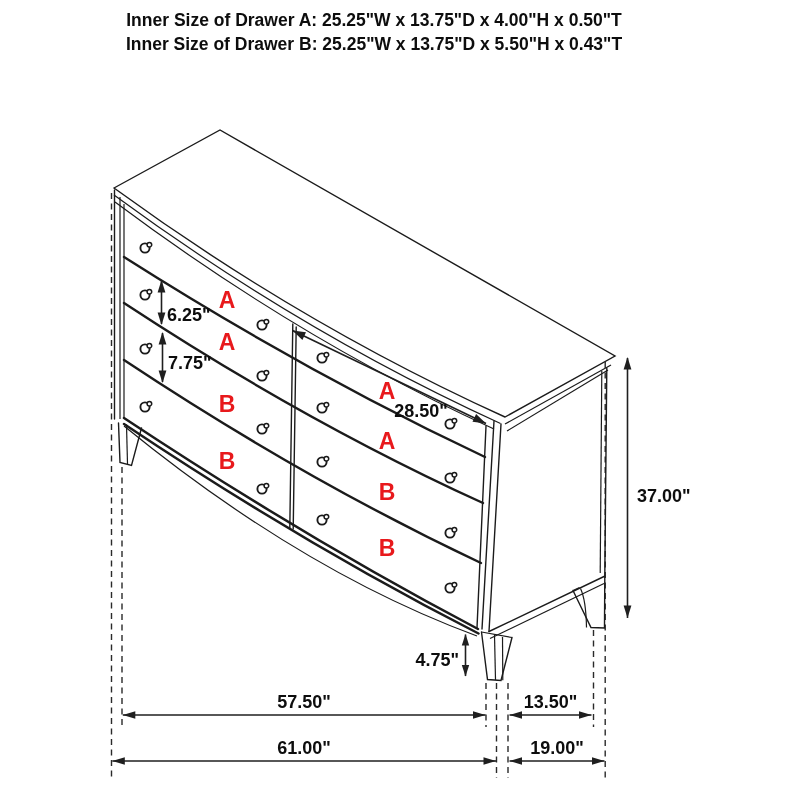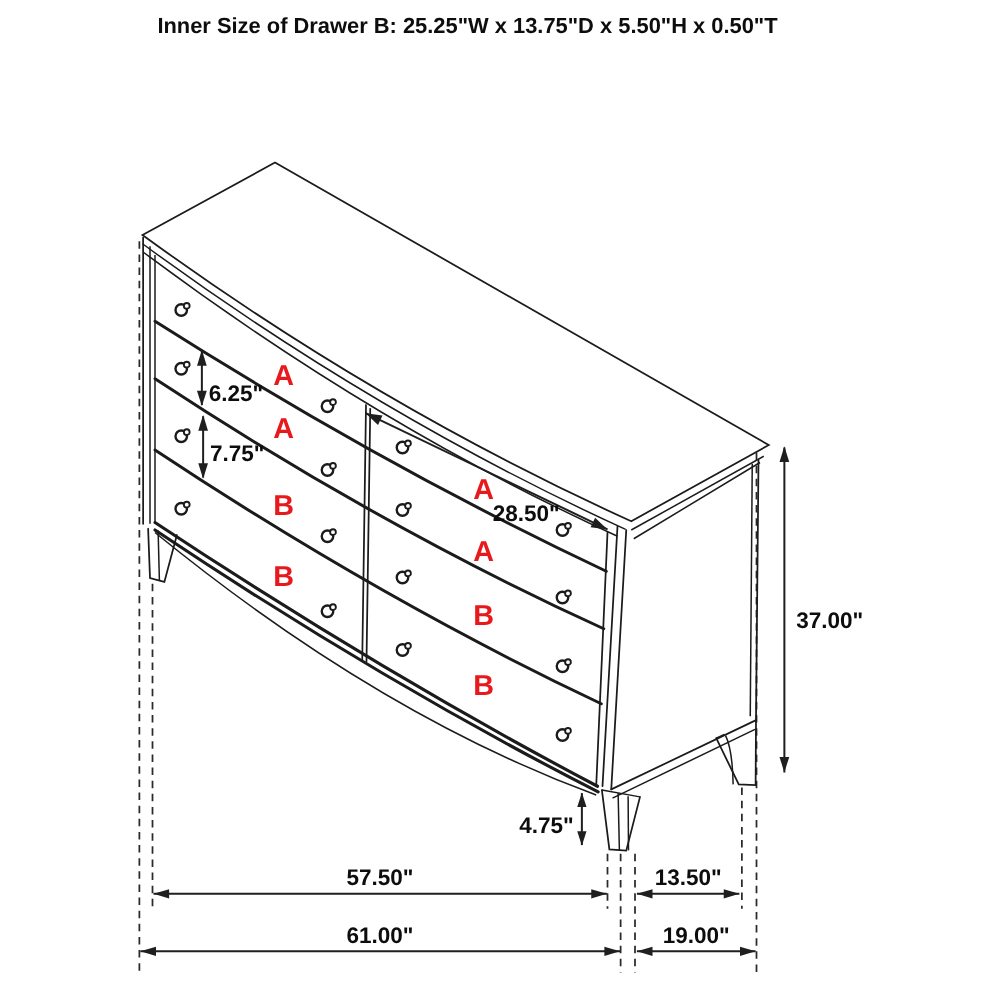--- a/index.html
+++ b/index.html
@@ -19,21 +19,22 @@
   svg text{font-family:"Liberation Sans",sans-serif;font-weight:bold;fill:#0d0d0d;}
   .dim-label{font-size:18px;}
   .drawer-letter{font-size:23px;fill:#e8191c;text-anchor:middle;}
 </style>
 </head>
 <body>
 
 <div class="stage">
 
   <div class="header">
-    <div>Inner Size of Drawer B: 25.25"W x 13.75"D x 5.50"H x 0.50"T</div>
+    <div>Inner Size of Drawer A: 25.25"W x 13.75"D x 4.00"H x 0.50"T</div>
+    <div>Inner Size of Drawer B: 25.25"W x 13.75"D x 5.50"H x 0.43"T</div>
   </div>
 
   <svg width="800" height="800" viewBox="0 0 800 800">
     <defs>
       <g id="knob">
         <circle cx="0" cy="0" r="4.6" fill="#fff" stroke="#1b1b1b" stroke-width="1.9"></circle>
         <circle cx="4.4" cy="-3.3" r="2.3" fill="#fff" stroke="#1b1b1b" stroke-width="1.5"></circle>
       </g>
     </defs>
 

